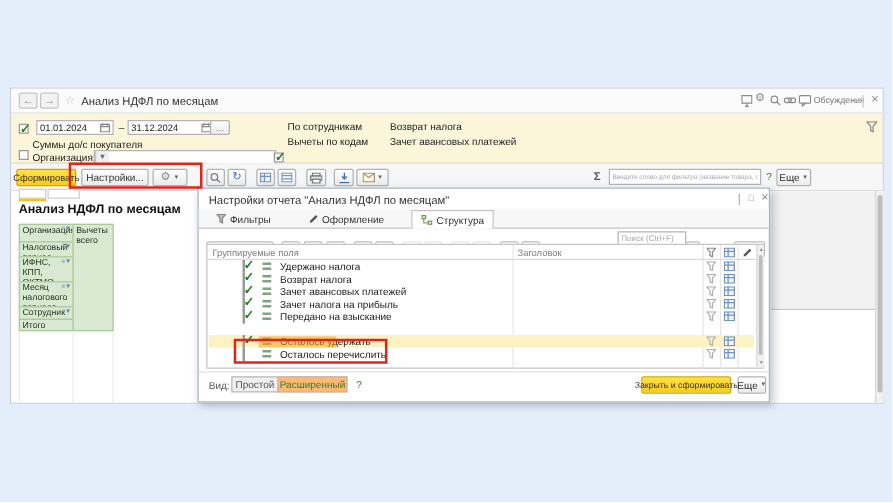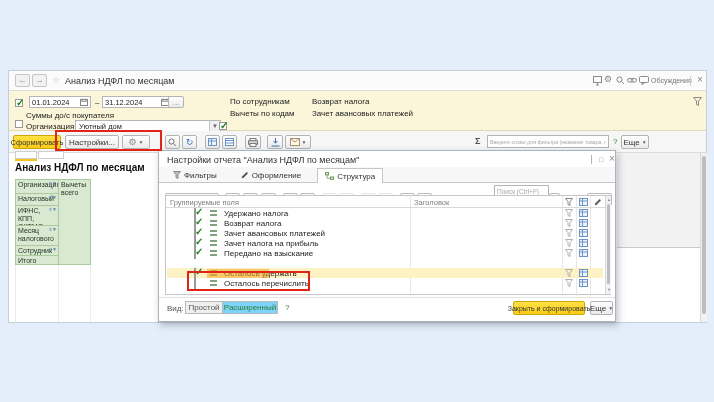--- a/index.html
+++ b/index.html
@@ -16,21 +16,21 @@
 .ybtn{background:linear-gradient(#ffe047,#fbcc14);border:1px solid #cfa700}
 .cb{width:8px;height:8px;background:#fff;border:1px solid #999;position:relative}
 .cb.on::after{content:"✓";position:absolute;left:0;top:-3px;font-size:10px;font-weight:bold;color:#1b7e1b}
 .lbl{font-size:8px;white-space:nowrap;color:#222}
 .inp{background:#fff;border:1px solid #b5b5b5;display:flex;align-items:center;padding:0 2px;overflow:hidden}
 input.real{width:100%;height:100%;border:1px solid #b5b5b5;padding:0 2px;font-family:inherit;color:#333;background:#fff}
 input.real::placeholder{color:#a8a8a8}
 .gcell{position:absolute;background:#d9e8d1;border:1px solid #aac99d;font-size:7px;color:#1c321c;padding:1px 2px;line-height:1.15}
 .sorticons{position:absolute;right:1px;top:1px;font-size:5px;color:#5b82b4;letter-spacing:0}
 .dialog{position:absolute;left:158px;top:150px;width:458px;height:172px;background:#fff;border:1px solid #aab4bd;box-shadow:2px 3px 7px rgba(60,70,90,.35);z-index:10}
-.tabs{position:absolute;left:0;top:16px;width:100%;height:16px;border-bottom:1px solid #c6c6c6;display:flex;align-items:flex-start;padding-left:6px;gap:8px;background:#f7f7f7}
+.tabs{position:absolute;left:0;top:16px;width:100%;height:16px;border-bottom:1px solid #c6c6c6;display:flex;align-items:flex-start;padding-left:6px;gap:14px;background:#f7f7f7}
 .tab{display:flex;align-items:center;gap:3px;height:15px;padding:0 7px;font-size:8px;color:#333;border:1px solid transparent;border-bottom:none}
 .tab.active{background:#fff;border-color:#c6c6c6;position:relative;top:1px}
 .tbtn{position:absolute;top:10px;height:13px;border:1px solid #bbb;border-radius:2px;background:linear-gradient(#fdfdfd,#ededed);display:flex;align-items:center;gap:2px;font-size:8px}
 .dis{opacity:.35}
 .dtable{position:absolute;left:6px;top:44px;width:446px;height:100px;border:1px solid #c6c6c6;background:#fff}
 .dhead{position:absolute;left:0;top:0;width:100%;height:12px;border-bottom:1px solid #d9d9d9;color:#7e7e7e;font-size:7.5px}
 .vline{position:absolute;top:0;width:1px;height:100px;background:#e7e7e7}
 .drow{position:absolute;left:1px;width:436px;height:10px}
 .drow.sel{background:#fdf2c3}
 .rlbl{font-size:8px;white-space:nowrap;color:#222}
@@ -108,21 +108,20 @@
           </span>
       </div>
       <div class="btn abs" style="left:159px;top:5px;width:16px;height:12px;color:#888">...</div>
 
       <div class="cb abs" style="left:6px;top:21px"></div>
       <div class="abs lbl" style="left:17px;top:20px">Суммы до/с покупателя</div>
 
       <div class="cb on abs" style="left:6px;top:32px"></div>
       <div class="abs lbl" style="left:17px;top:31px">Организация:</div>
       <div class="inp abs" style="left:66px;top:29px;width:146px;height:12px;padding:0">
-        <span style="font-size:7.5px;flex:1;padding:0 3px">Уютный дом</span>
         <span style="width:11px;height:100%;border-left:1px solid #c5c5c5;background:#efefef;display:flex;align-items:center;justify-content:center;color:#666;font-size:6px">▼</span>
       </div>
 
       <div class="cb on abs" style="left:210px;top:7px"></div>
       <div class="abs lbl" style="left:221px;top:6px">По сотрудникам</div>
       <div class="cb on abs" style="left:210px;top:19px"></div>
       <div class="abs lbl" style="left:221px;top:18px">Вычеты по кодам</div>
       <div class="cb on abs" style="left:292px;top:7px"></div>
       <div class="abs lbl" style="left:303px;top:6px">Возврат налога</div>
       <div class="cb on abs" style="left:292px;top:19px"></div>
@@ -472,21 +471,21 @@
       <div class="scroll" style="left:439px;top:0;width:6px;height:98px">
         <div class="abs" style="left:1px;top:1px;font-size:4px;color:#888">▲</div>
         <div class="thumb" style="top:8px;width:3px;height:80px"></div>
         <div class="abs" style="left:1px;top:91px;font-size:4px;color:#888">▼</div>
       </div>
     </div>
 
     <div class="abs" style="left:0;top:146px;width:100%;height:1px;background:#e2e2e2"></div>
     <div class="abs lbl" style="left:8px;top:153px;color:#555">Вид:</div>
     <div class="seg abs" style="left:26px;top:150px;width:38px;height:13px;background:#efefef;color:#555">Простой</div>
-    <div class="seg abs" style="left:63px;top:150px;width:56px;height:13px;background:#7dd3fc;color:#2e7d32">Расширенный</div>
+    <div class="seg abs" style="left:63px;top:150px;width:56px;height:13px;background:#fdba74;color:#2e7d32">Расширенный</div>
     <div class="abs" style="left:126px;top:152px;font-size:8px;color:#2e7d32">?</div>
     <div class="btn ybtn abs" style="left:354px;top:150px;width:72px;height:14px;font-size:7px">Закрыть и сформировать</div>
     <div class="btn abs" style="left:431px;top:150px;width:23px;height:14px">
       <span>Еще</span>
       <span style="font-size:5px;color:#666">▼</span>
     </div>
   </div>
 
 </div>
 

